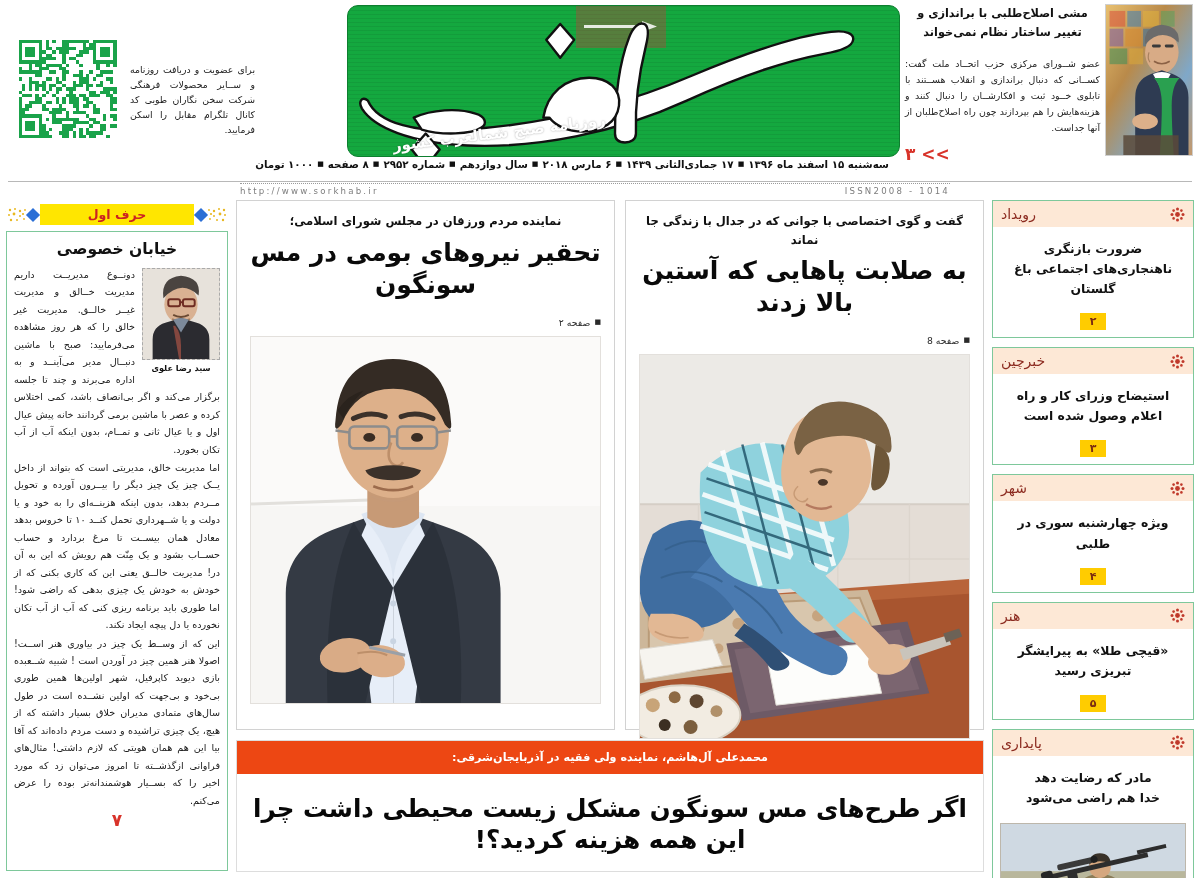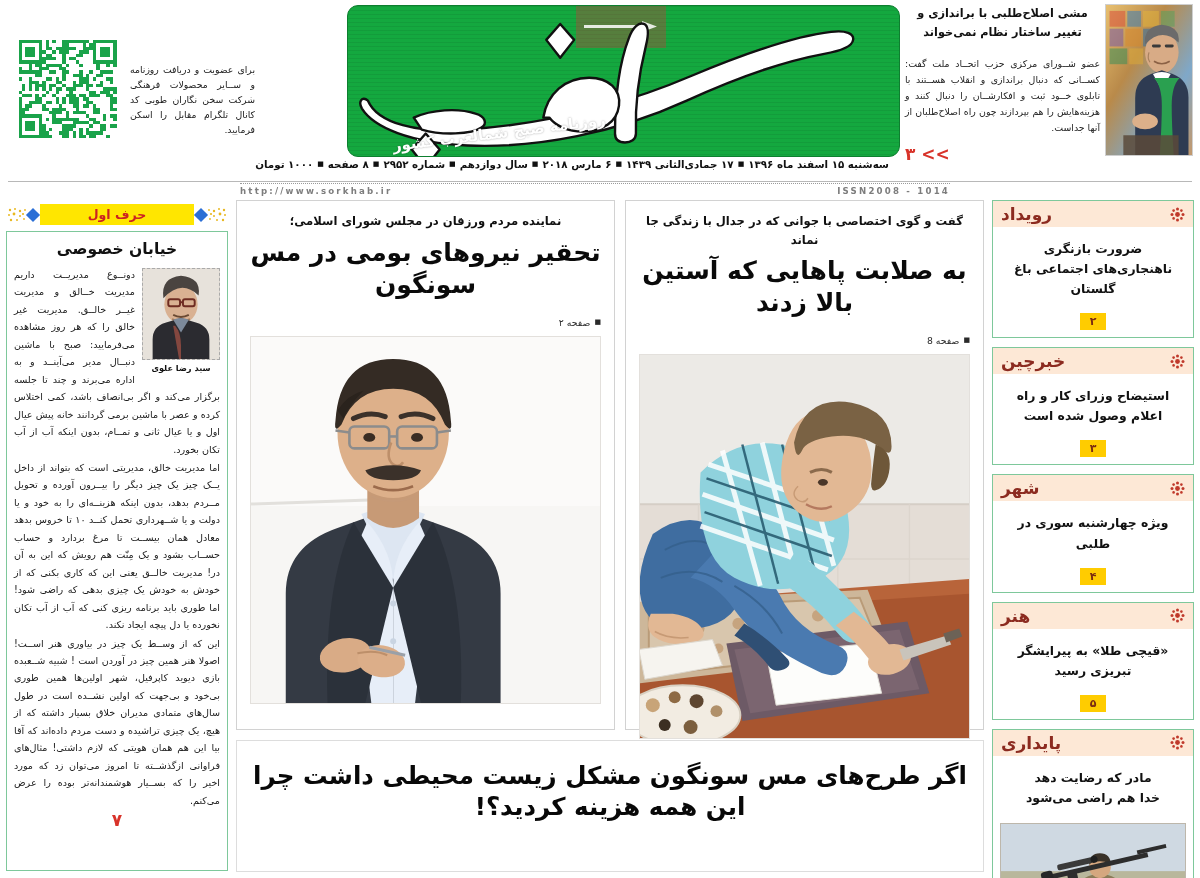--- a/index.html
+++ b/index.html
@@ -76,21 +76,20 @@
     border:1px solid #cfcfcf; background:#e8e3dc; overflow:hidden;
   }
 
   
   .sep-line { position:absolute; left:8px; top:181px; width:1184px; height:1px; background:#b8b8b8; }
   .url-row {
     position:absolute; left:240px; top:183px; width:710px; height:14px;
     border-top:1px dotted #9a9a9a;
     display:flex; justify-content:space-between; align-items:center;
     direction:ltr;
-    font-weight:bold;
   }
   .url-row span { font-size:8.6px; color:#7d7d7d; letter-spacing:2.2px; }
 
   
   .editorial { position:absolute; left:6px; top:200px; width:222px; height:672px; }
   .ed-banner { position:relative; height:28px; }
   .ed-banner-bar {
     position:absolute; left:34px; right:34px; top:4px; height:21px;
     background:#ffe600;
     display:flex; align-items:center; justify-content:center;
@@ -174,21 +173,21 @@
     line-height:1.25; letter-spacing:-0.5px;
   }
 
   
   .sidebar { position:absolute; left:992px; top:200px; width:202px; height:672px; }
   .sb-box { border:1.5px solid #7ec89b; background:#fff; margin-bottom:9px; position:relative; }
   .sb-head {
     background:#fde8d6; height:26px; display:flex; align-items:center;
     justify-content:space-between; padding:0 8px;
   }
-  .sb-head .label { font-size:17px; font-weight:bold; color:#8c2b20; direction:rtl; }
+  .sb-head .label { font-size:14px; font-weight:normal; color:#8c2b20; direction:rtl; }
   .sb-body {
     padding:12px 9px 6px 9px; text-align:center;
     font-size:12.4px; font-weight:bold; color:#111; line-height:1.62; direction:rtl;
   }
   .sb-page {
     margin:8px auto 0 auto; width:26px; height:17px; background:#ffcc00;
     display:flex; align-items:center; justify-content:center;
     font-size:11px; font-weight:bold; color:#7a2b12;
   }
   .sb-spacer { height:7px; }
@@ -938,20 +937,23 @@
 
           <ellipse cx="96" cy="320" rx="26" ry="17" fill="#d9ab86" transform="rotate(-10 96 320)"></ellipse>
           <ellipse cx="132" cy="326" rx="24" ry="16" fill="#dcae89" transform="rotate(8 132 326)"></ellipse>
           <path d="M108 318 q18 -4 30 2" stroke="#bd8f6a" stroke-width="2" fill="none"></path>
           <path d="M120 312 l36 8" stroke="#9aa0a8" stroke-width="3"></path>
         </svg>
       </div>
     </div>
 
     <div class="bottom-banner">
+      <div class="bb-strip">
+        <span>محمدعلی آل‌هاشم، نماینده ولی فقیه در آذربایجان‌شرقی:</span>
+      </div>
       <div class="bb-head">اگر طرح‌های مس سونگون مشکل زیست محیطی داشت چرا این همه هزینه کردید؟!</div>
     </div>
 
   </div>
 
   <div class="sidebar">
 
     <div class="sb-box">
       <div class="sb-head">
         <svg class="flower" viewBox="0 0 15 15">

